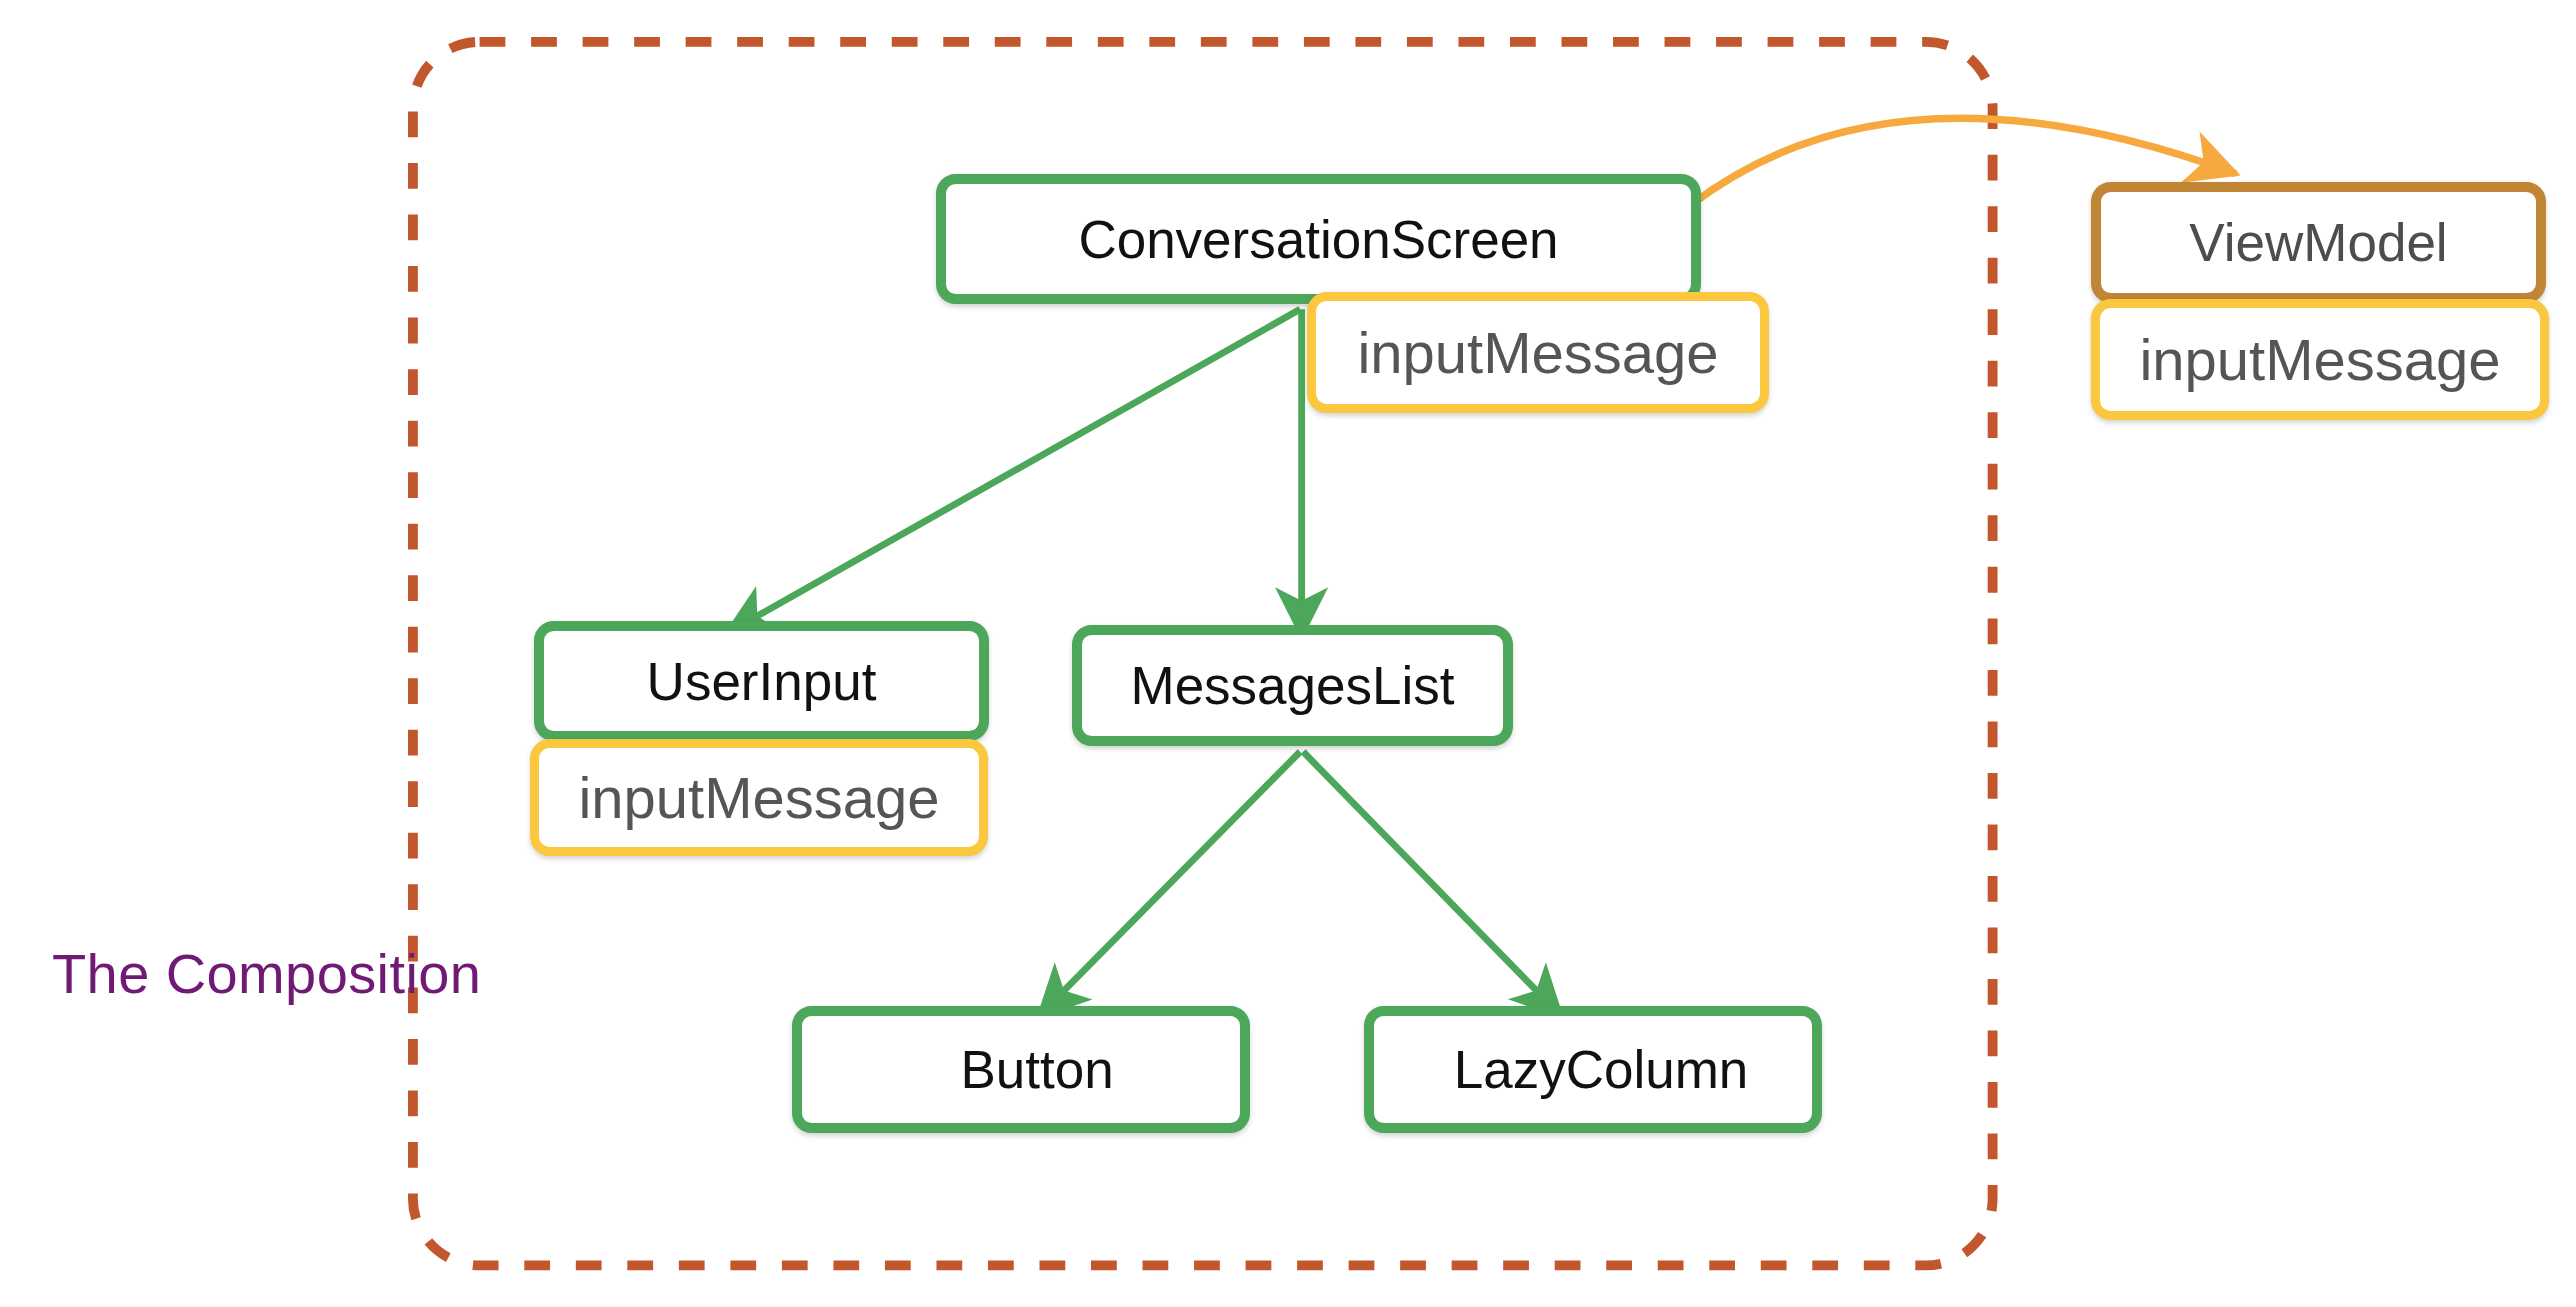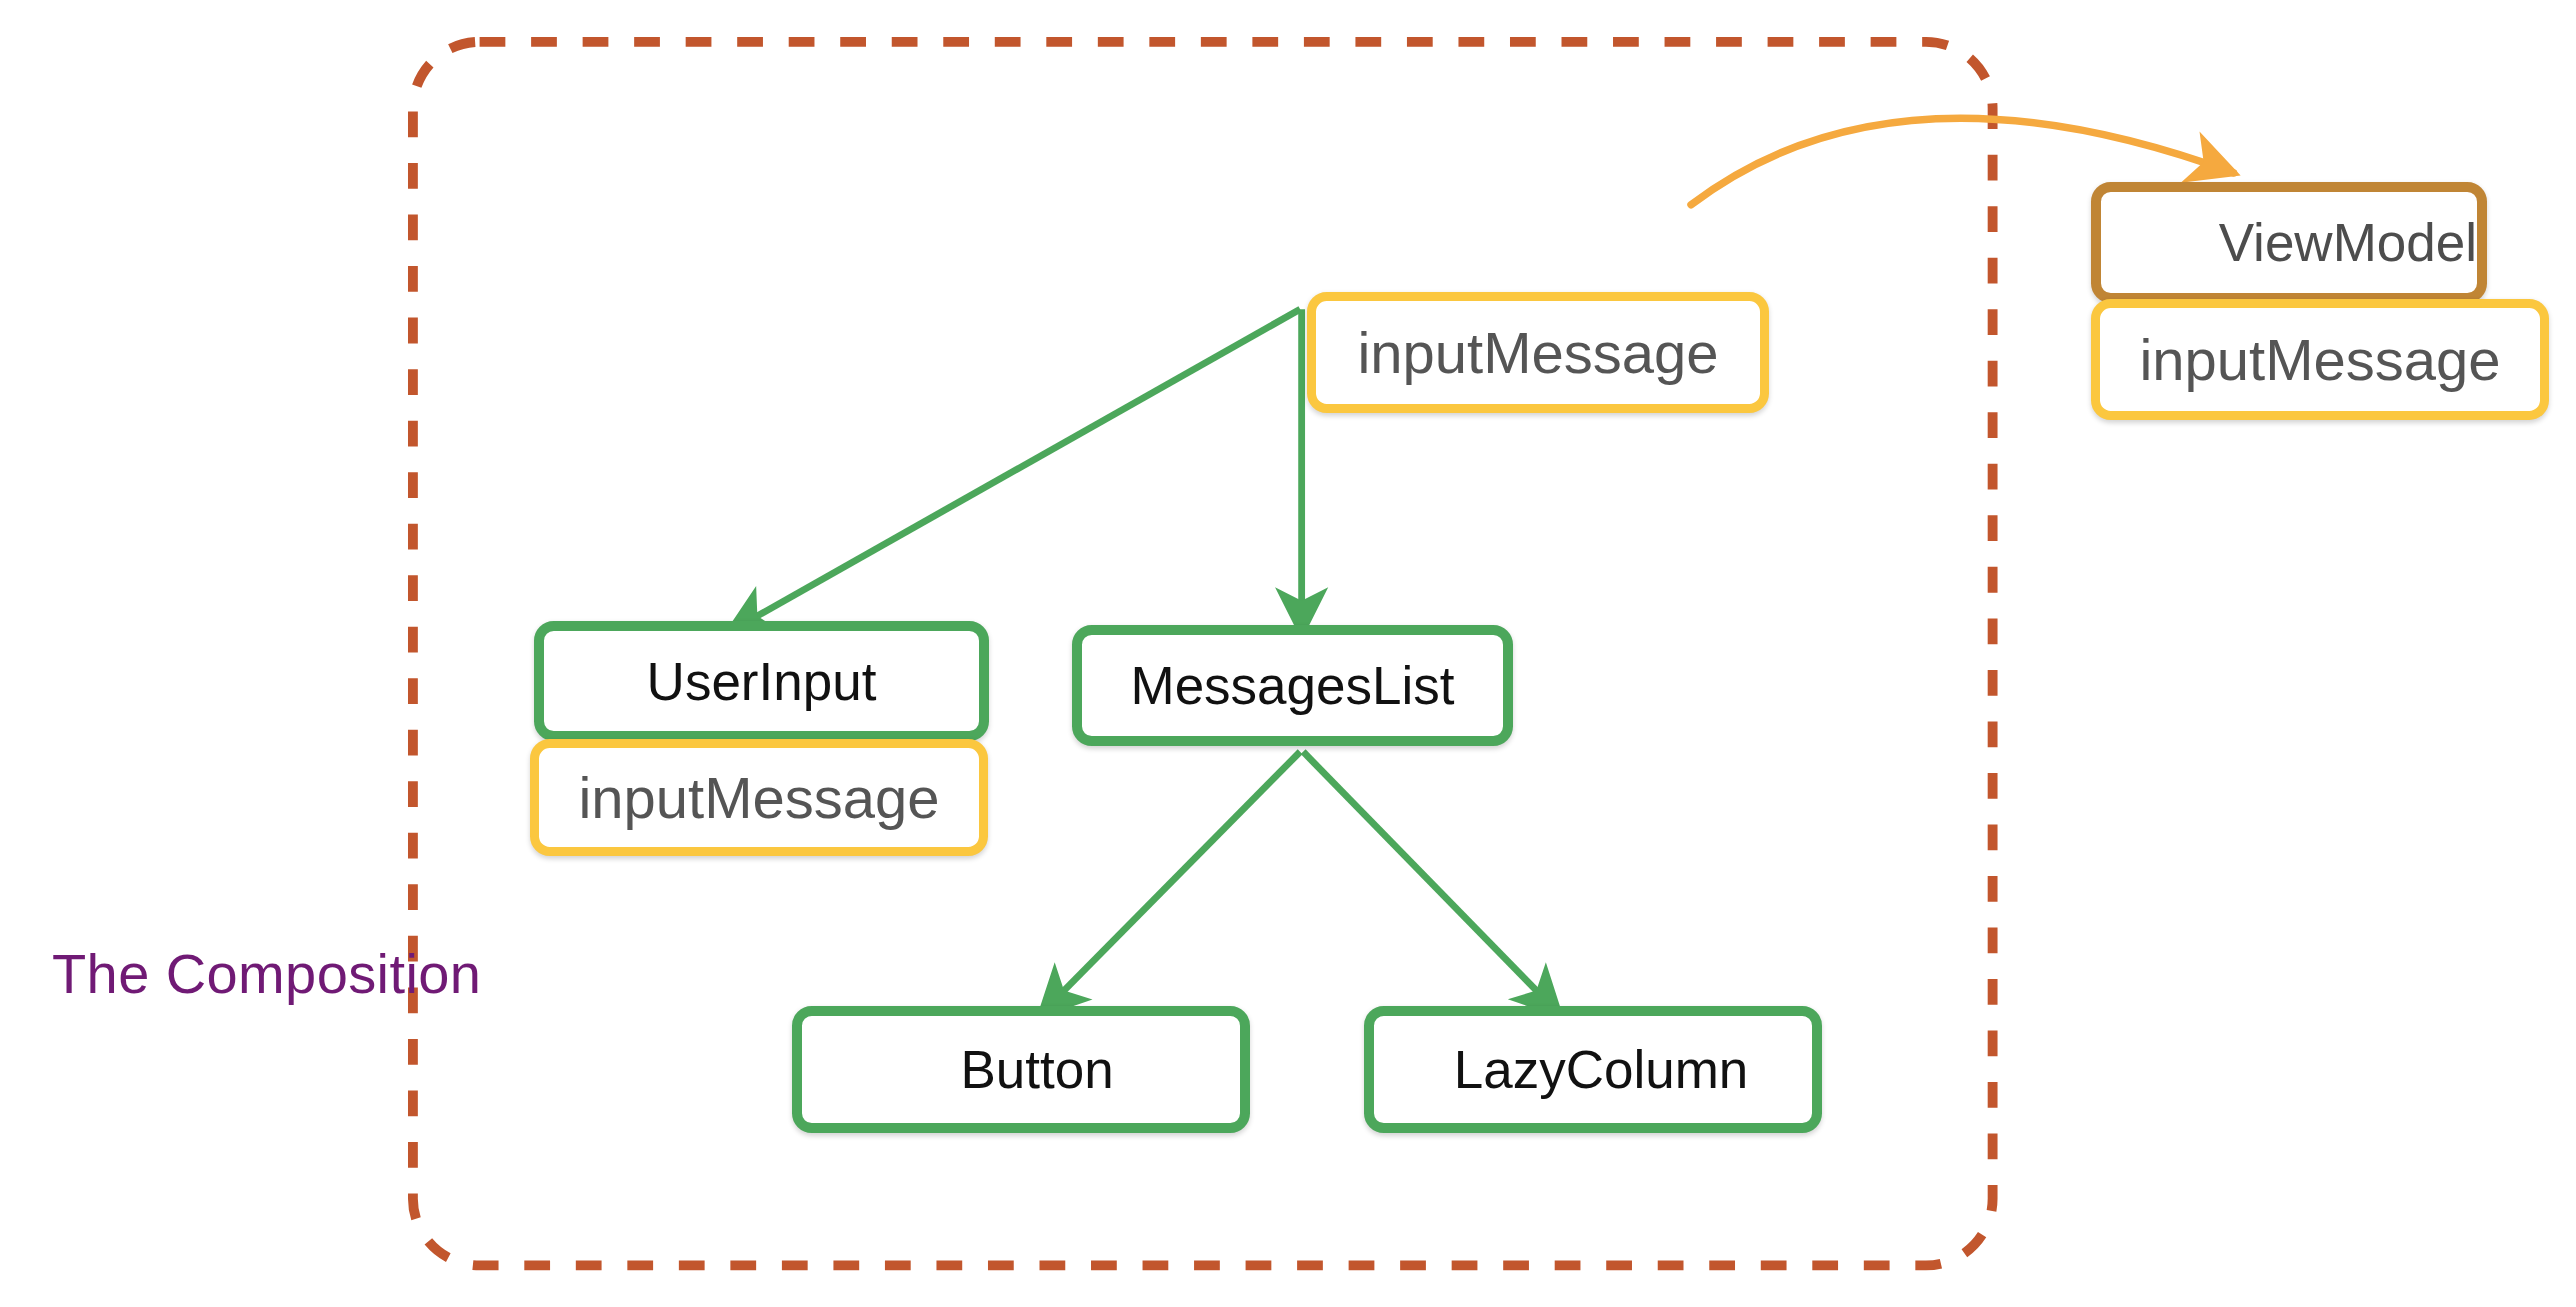--- a/index.html
+++ b/index.html
@@ -53,26 +53,29 @@
 
     <line x1="1718" y1="408" x2="1718" y2="836" stroke="#4CA75B" stroke-width="9" marker-end="url(#ah-green)"></line>
 
     <line x1="1716" y1="992" x2="1374" y2="1338" stroke="#4CA75B" stroke-width="9" marker-end="url(#ah-green)"></line>
 
     <line x1="1720" y1="992" x2="2058" y2="1338" stroke="#4CA75B" stroke-width="9" marker-end="url(#ah-green)"></line>
 
     <path d="M 2232 270 C 2430 120 2680 130 2948 228" fill="none" stroke="#F5A93F" stroke-width="10" stroke-linecap="round" marker-end="url(#ah-orange)"></path>
   </svg>
 
+  <div class="node green" style="left:936px;top:174px;width:765px;height:130px;">
+    <span class="lbl">ConversationScreen</span>
+  </div>
 
   <div class="node yellow" style="left:1307px;top:292px;width:462px;height:121px;">
     <span class="lbl">inputMessage</span>
   </div>
 
-  <div class="node brown" style="left:2091px;top:182px;width:396px;height:121px;justify-content:flex-end;">
+  <div class="node brown" style="left:2091px;top:182px;width:455px;height:121px;">
     <span class="lbl">ViewModel</span>
   </div>
 
   <div class="node yellow" style="left:2091px;top:299px;width:458px;height:121px;">
     <span class="lbl">inputMessage</span>
   </div>
 
   <div class="node green" style="left:534px;top:621px;width:455px;height:120px;">
     <span class="lbl">UserInput</span>
   </div>

